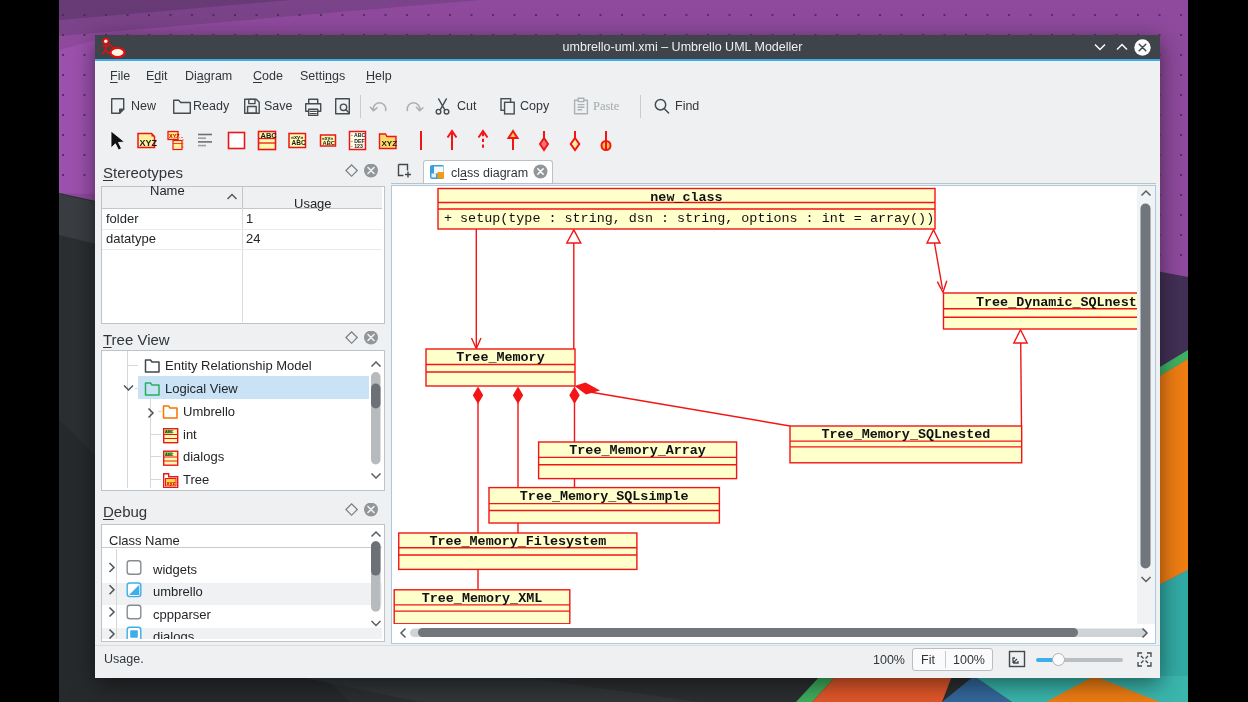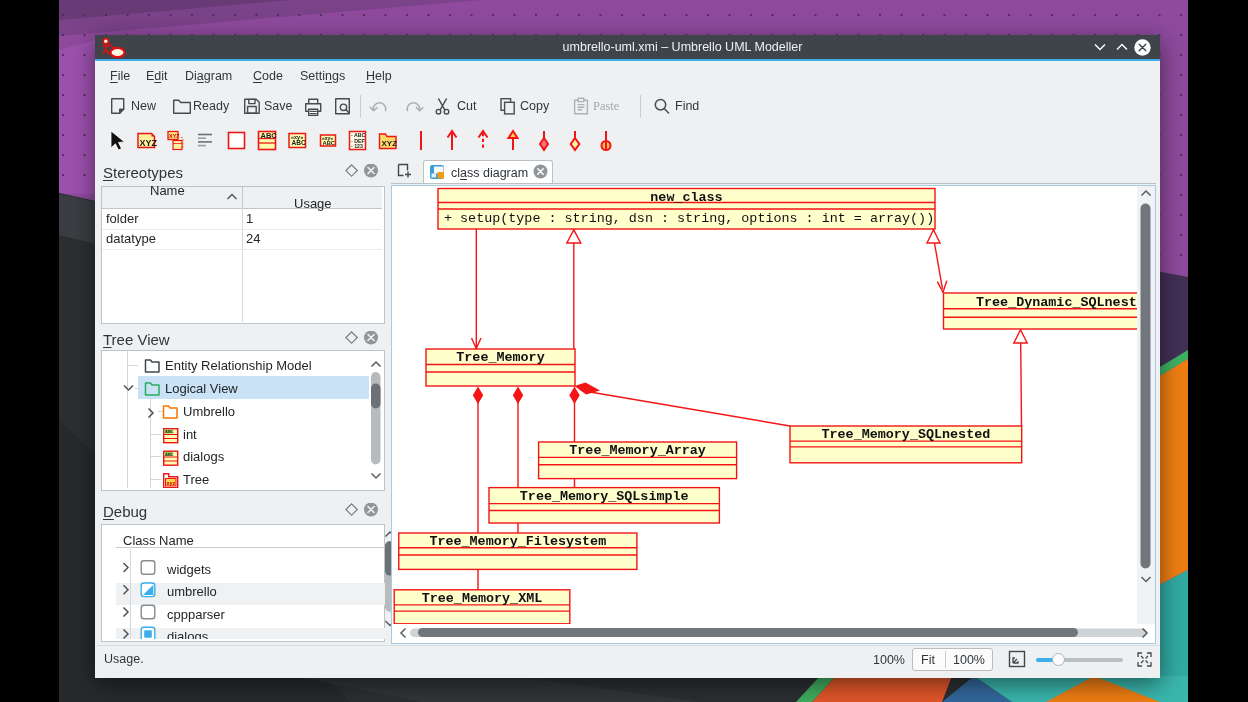--- a/index.html
+++ b/index.html
@@ -320,21 +320,21 @@
       </svg>
     </div>
 
     <div class="paneltitle" style="left:8px;top:468px"><u style="text-underline-offset:2px">D</u>ebug</div>
     <svg class="abs" style="left:248px;top:468px" width="36" height="14" viewBox="0 0 36 14">
       <rect x="4.6" y="2.6" width="8" height="8" transform="rotate(45 8.6 6.6)" fill="none" stroke="#777d82" stroke-width="1.2"></rect>
       <circle cx="28" cy="6.5" r="7" fill="#90969a"></circle>
       <path d="M25,3.5 l6,6 M31,3.5 l-6,6" stroke="#eff0f1" stroke-width="1.6" stroke-linecap="round"></path>
     </svg>
     <div class="panelbox" style="left:6px;top:489px;width:282px;height:116px"></div>
-    <div class="abs" style="left:21px;top:490px;width:280px;height:114px;overflow:hidden">
+    <div class="abs" style="left:7px;top:490px;width:280px;height:114px;overflow:hidden">
       <div class="abs t13" style="left:7px;top:8px">Class Name</div>
       <div class="abs" style="left:0;top:21.5px;width:280px;height:1px;background:#c6cbce"></div>
 
       <div class="abs" style="left:0;top:58px;width:280px;height:22.3px;background:#f0f1f2"></div>
       <div class="abs" style="left:0;top:102.5px;width:280px;height:12px;background:#f0f1f2"></div>
       <div class="abs" style="left:14px;top:24px;width:1px;height:90px;background:#d4d8da"></div>
       <div class="abs t13" style="left:51px;top:37px">widgets</div>
       <div class="abs t13" style="left:51px;top:59.3px">umbrello</div>
       <div class="abs t13" style="left:51px;top:81.5px">cppparser</div>
       <div class="abs t13" style="left:51px;top:103.5px">dialogs</div>

